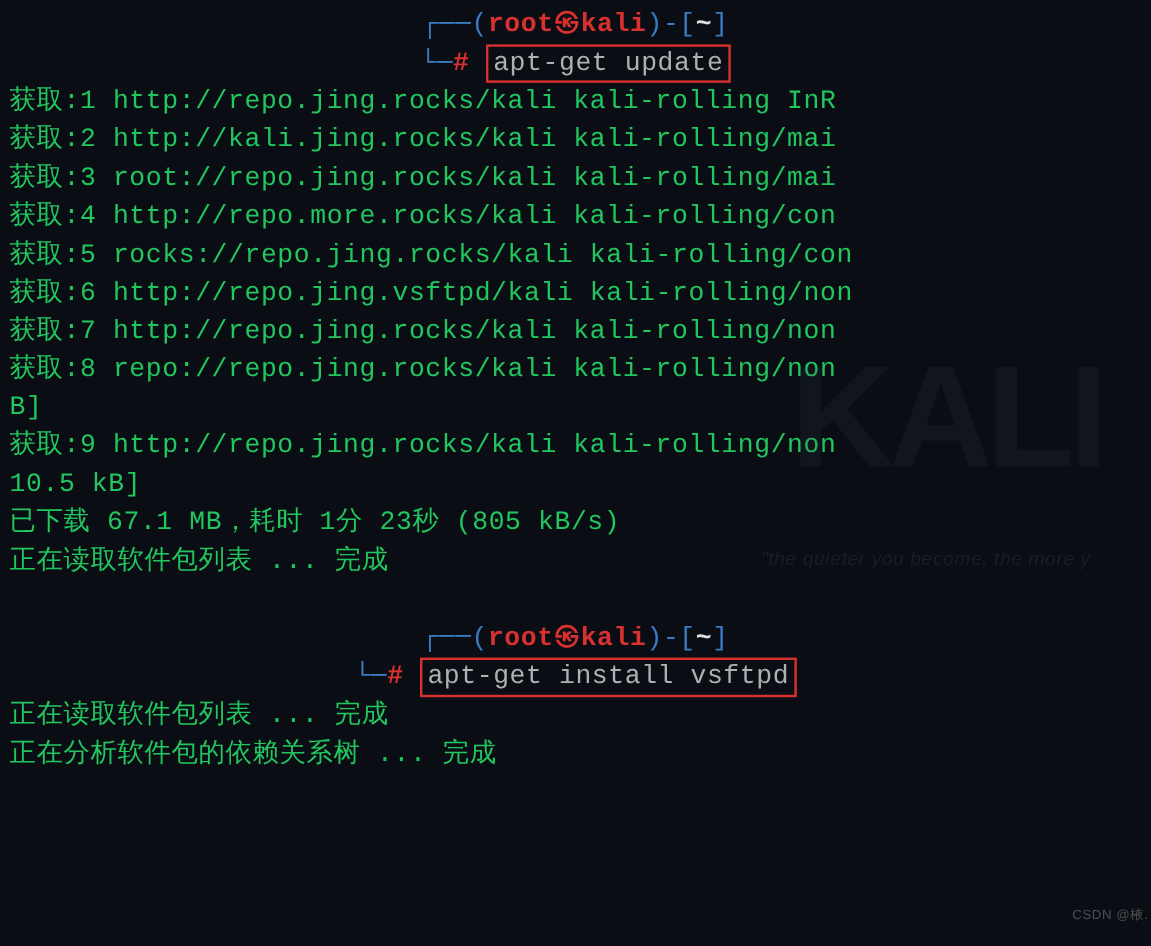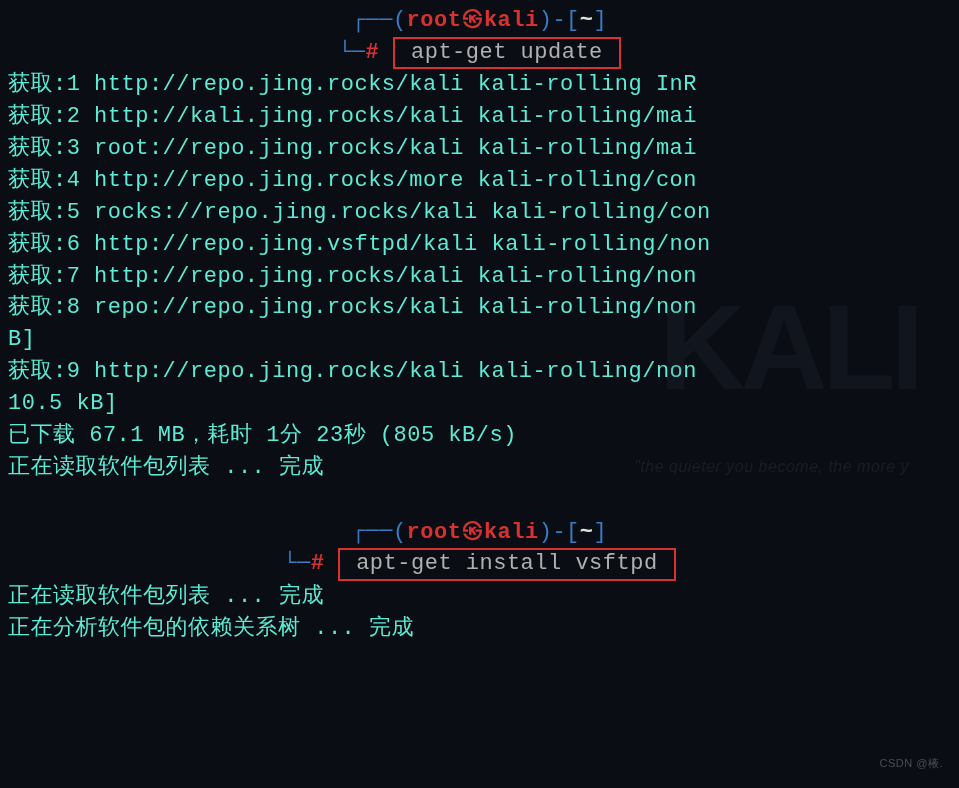--- a/index.html
+++ b/index.html
@@ -36,21 +36,21 @@
       right: 50px;
       top: 455px;
       font-size: 16px;
       color: rgba(80, 90, 100, 0.2);
       font-family: sans-serif;
       font-style: italic;
       pointer-events: none;
     }
     .watermark-csdn {
       position: absolute;
-      right: 16px;
+      right: 2px;
       bottom: 16px;
       font-size: 11px;
       color: rgba(140, 140, 140, 0.5);
       font-family: sans-serif;
       pointer-events: none;
     }
     .prompt-line {
       white-space: nowrap;
       text-align: center;
     }
@@ -85,27 +85,27 @@
     .path {
       color: #e0e0e0;
       font-weight: bold;
     }
     .hash {
       color: #d93030;
       font-weight: bold;
     }
     .cmd-box {
       border: 2px solid #d93030;
-      padding: 0 16px;
+      padding: 0 4px;
       color: #b0b0b0;
       display: inline-block;
       line-height: 1.3;
     }
     .output-line {
-      color: #5eead4;
+      color: #22c55e;
       white-space: nowrap;
     }
     .blank-line {
       height: 1.45em;
     }
   </style>
 </head>
 <body>
 
 <div class="watermark-logo">KALI</div>
@@ -115,21 +115,21 @@
 <div class="prompt-line">
   <span class="prompt-corner-top"></span><span class="prompt-paren">(</span><span class="user-root">root</span><span class="skull-icon">㉿</span><span class="host">kali</span><span class="prompt-paren">)</span><span class="prompt-bracket">-[</span><span class="path">~</span><span class="prompt-bracket">]</span>
 </div>
 <div class="prompt-line">
   <span class="prompt-corner-bottom"></span><span class="hash">#</span> <span class="cmd-box">apt-get update</span>
 </div>
 
 <div class="output-line">获取:1 http://repo.jing.rocks/kali kali-rolling InR</div>
 <div class="output-line">获取:2 http://kali.jing.rocks/kali kali-rolling/mai</div>
 <div class="output-line">获取:3 root://repo.jing.rocks/kali kali-rolling/mai</div>
-<div class="output-line">获取:4 http://repo.jing.rocks/more kali-rolling/con</div>
+<div class="output-line">获取:4 http://repo.more.rocks/kali kali-rolling/con</div>
 <div class="output-line">获取:5 rocks://repo.jing.rocks/kali kali-rolling/con</div>
 <div class="output-line">获取:6 http://repo.jing.vsftpd/kali kali-rolling/non</div>
 <div class="output-line">获取:7 http://repo.jing.rocks/kali kali-rolling/non</div>
 <div class="output-line">获取:8 repo://repo.jing.rocks/kali kali-rolling/non</div>
 <div class="output-line">B]</div>
 <div class="output-line">获取:9 http://repo.jing.rocks/kali kali-rolling/non</div>
 <div class="output-line">10.5 kB]</div>
 <div class="output-line">已下载 67.1 MB，耗时 1分 23秒 (805 kB/s)</div>
 <div class="output-line">正在读取软件包列表 ... 完成</div>
 

